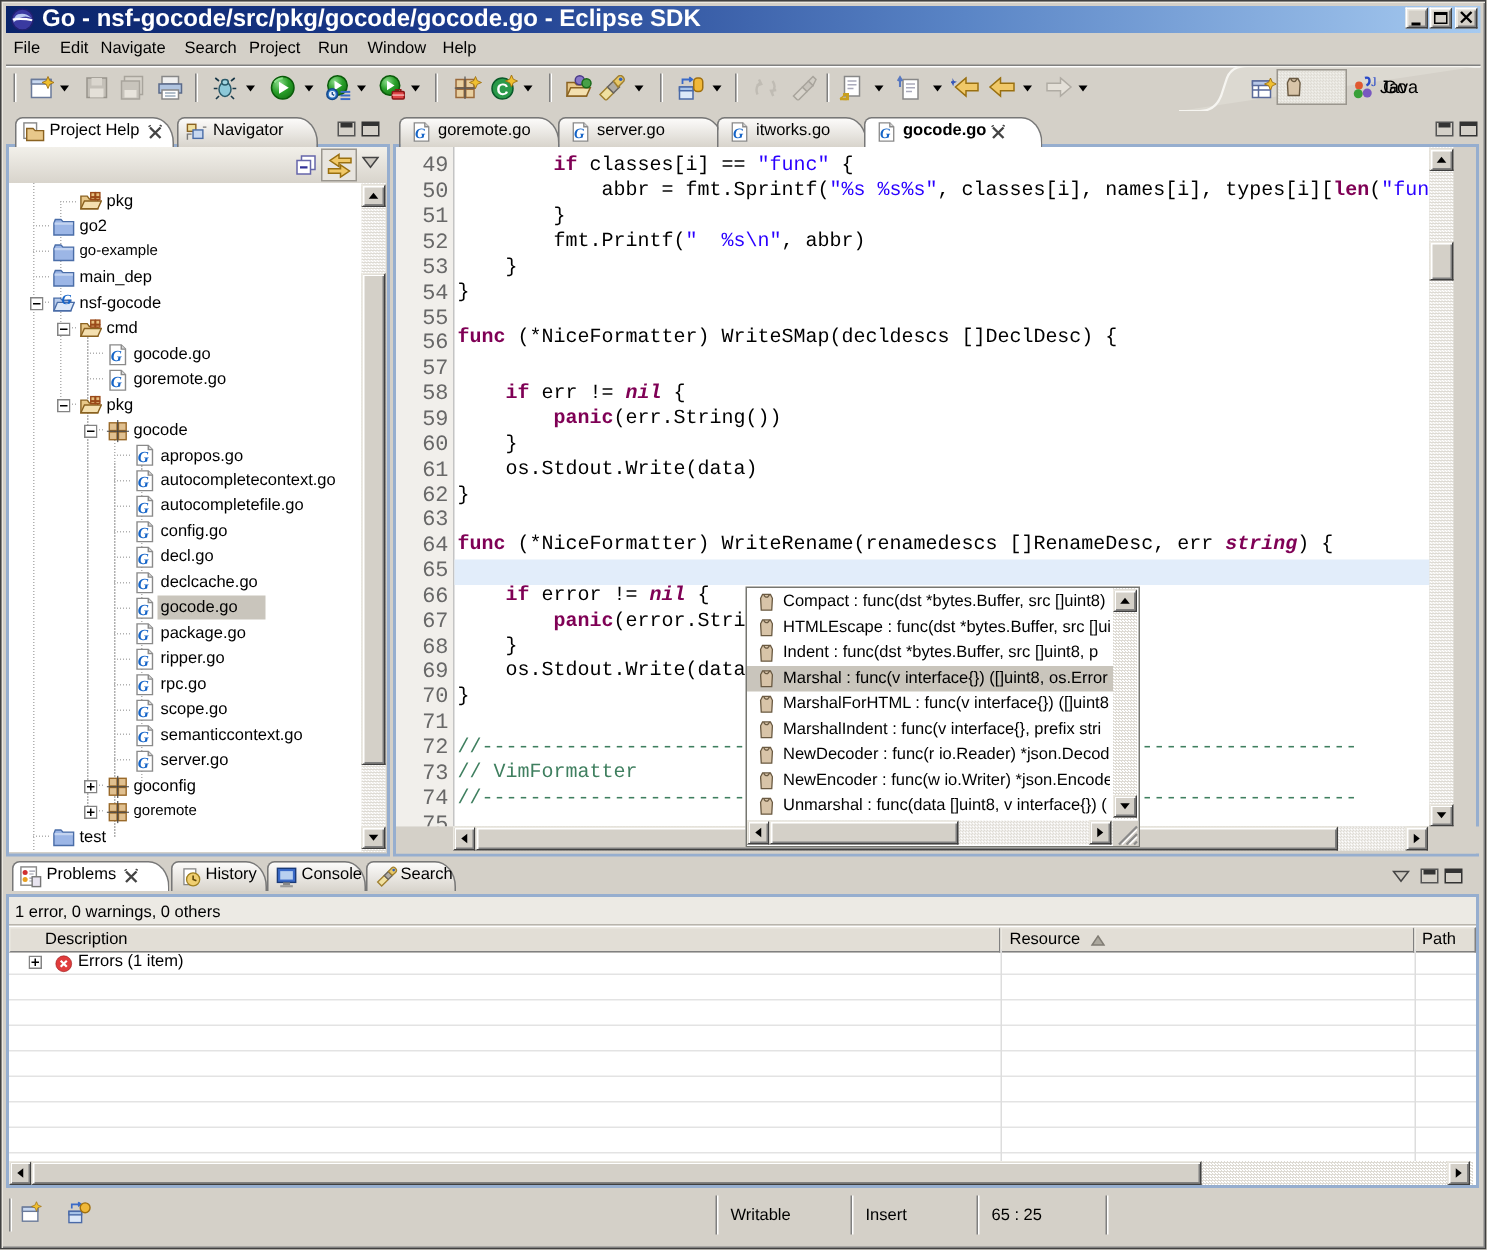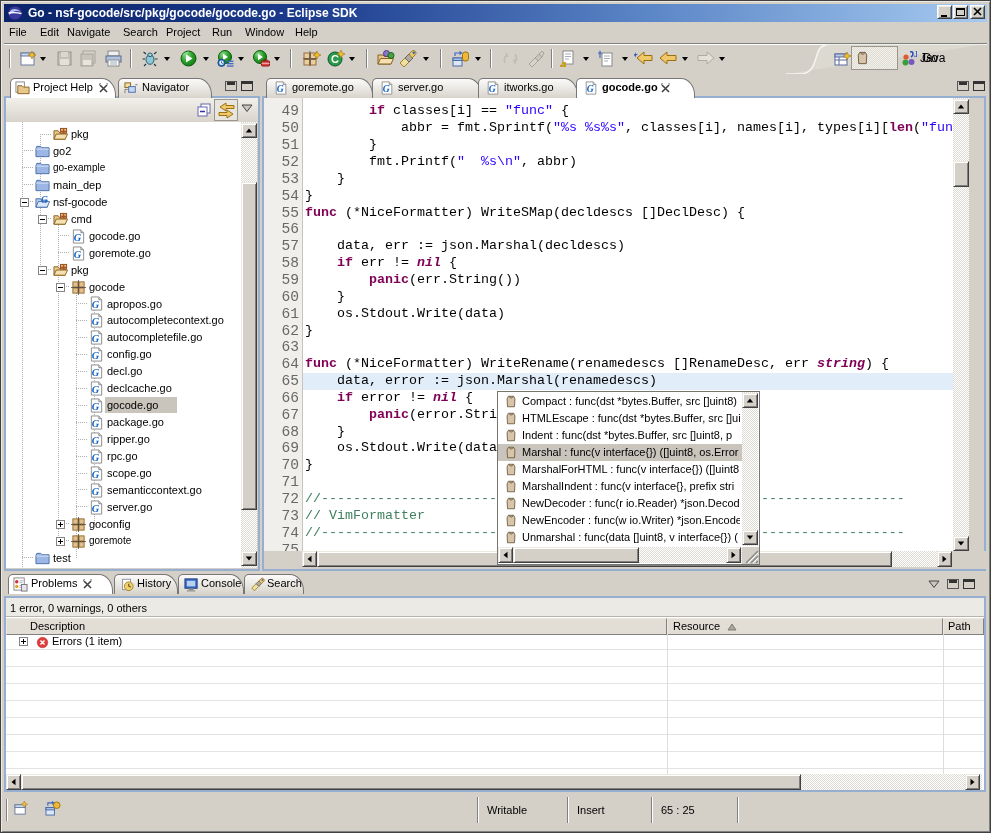--- a/index.html
+++ b/index.html
@@ -80,21 +80,21 @@
 
 <div class="a" style="left:0;top:0;width:991px;height:833px;border:1px solid #404040;box-shadow:inset 1px 1px 0 #ece9e2,inset -1px -1px 0 #808080"></div>
 
 <div class="a" style="left:4px;top:4px;width:983px;height:18px;background:linear-gradient(90deg,#0a246a 0%,#1b3a8c 30%,#5a85c6 65%,#a6caf0 100%)"></div>
 <svg class="a" style="left:7px;top:5px" width="16" height="16" viewBox="0 0 16 16">
     <circle cx="8" cy="8" r="7" fill="#3a3aa0"></circle>
     <circle cx="8" cy="8" r="7" fill="none" stroke="#202070" stroke-width="1"></circle>
     <path d="M2 10 Q8 4 14 7 Q10 3 5 4.5 Q2 6 2 10" fill="#b8c8f0"></path>
     <path d="M1.5 8 Q 8 7 14.5 8.5" stroke="#fff" stroke-width="1.4" fill="none"></path>
   </svg>
-<div class="a" style="left:28px;top:4px;height:18px;line-height:18px;color:#fff;font-weight:bold;font-size:12px">Go - nsf-gocode/src/pkg/gocode/gocode.go - Eclipse SDK</div>
+<div class="a" style="left:28px;top:4px;height:18px;line-height:18px;color:#fff;font-weight:bold;font-size:16px">Go - nsf-gocode/src/pkg/gocode/gocode.go - Eclipse SDK</div>
 <div class="a bevel" style="left:937px;top:5px;width:15px;height:14px">
     <div class="a" style="left:3px;top:9px;width:6px;height:2px;background:#000"></div>
   </div>
 <div class="a bevel" style="left:953px;top:5px;width:15px;height:14px">
     <div class="a" style="left:2px;top:2px;width:9px;height:8px;border:1px solid #000;border-top:2px solid #000"></div>
   </div>
 <div class="a bevel" style="left:970px;top:5px;width:15px;height:14px"><svg width="13" height="12" viewBox="0 0 13 12">
       <path d="M3 2 L10 9 M10 2 L3 9" stroke="#000" stroke-width="1.6"></path>
     </svg></div>
 
@@ -514,38 +514,36 @@
 <div class="ln" style="left:0px;top:39.1px;width:35px">51</div>
 <div class="cl" style="left:41px;top:39.1px">        }</div>
 <div class="ln" style="left:0px;top:56.0px;width:35px">52</div>
 <div class="cl" style="left:41px;top:56.0px">        fmt.Printf(<span class="s">"  %s\n"</span>, abbr)</div>
 <div class="ln" style="left:0px;top:72.8px;width:35px">53</div>
 <div class="cl" style="left:41px;top:72.8px">    }</div>
 <div class="ln" style="left:0px;top:89.7px;width:35px">54</div>
 <div class="cl" style="left:41px;top:89.7px">}</div>
 <div class="ln" style="left:0px;top:106.5px;width:35px">55</div>
 <div class="ln" style="left:0px;top:123.4px;width:35px">56</div>
-<div class="cl" style="left:41px;top:107px"><span class="k">func</span> (*NiceFormatter) WriteSMap(decldescs []DeclDesc) {</div>
+<div class="cl" style="left:41px;top:120px"><span class="k">func</span> (*NiceFormatter) WriteSMap(decldescs []DeclDesc) {</div>
 <div class="ln" style="left:0px;top:140.2px;width:35px">57</div>
-<div class="cl" style="left:41px;top:140.2px">    data, err := json.Marshal(decldescs)</div>
 <div class="ln" style="left:0px;top:157.1px;width:35px">58</div>
 <div class="cl" style="left:41px;top:157.1px">    <span class="k">if</span> err != <span class="ki">nil</span> {</div>
 <div class="ln" style="left:0px;top:173.9px;width:35px">59</div>
 <div class="cl" style="left:41px;top:173.9px">        <span class="k">panic</span>(err.String())</div>
 <div class="ln" style="left:0px;top:190.8px;width:35px">60</div>
 <div class="cl" style="left:41px;top:190.8px">    }</div>
 <div class="ln" style="left:0px;top:207.6px;width:35px">61</div>
 <div class="cl" style="left:41px;top:207.6px">    os.Stdout.Write(data)</div>
 <div class="ln" style="left:0px;top:224.5px;width:35px">62</div>
 <div class="cl" style="left:41px;top:224.5px">}</div>
 <div class="ln" style="left:0px;top:241.3px;width:35px">63</div>
 <div class="ln" style="left:0px;top:258.2px;width:35px">64</div>
 <div class="cl" style="left:41px;top:258.2px"><span class="k">func</span> (*NiceFormatter) WriteRename(renamedescs []RenameDesc, err <span class="ki">string</span>) {</div>
 <div class="ln" style="left:0px;top:275.0px;width:35px">65</div>
-<div class="cl" style="left:41px;top:275.0px">    data, error := json.Marshal(renamedescs)</div>
 <div class="ln" style="left:0px;top:291.9px;width:35px">66</div>
 <div class="cl" style="left:41px;top:291.9px">    <span class="k">if</span> error != <span class="ki">nil</span> {</div>
 <div class="ln" style="left:0px;top:308.7px;width:35px">67</div>
 <div class="cl" style="left:41px;top:308.7px">        <span class="k">panic</span>(error.String())</div>
 <div class="ln" style="left:0px;top:325.6px;width:35px">68</div>
 <div class="cl" style="left:41px;top:325.6px">    }</div>
 <div class="ln" style="left:0px;top:342.4px;width:35px">69</div>
 <div class="cl" style="left:41px;top:342.4px">    os.Stdout.Write(data)</div>
 <div class="ln" style="left:0px;top:359.2px;width:35px">70</div>
 <div class="cl" style="left:41px;top:359.2px">}</div>

